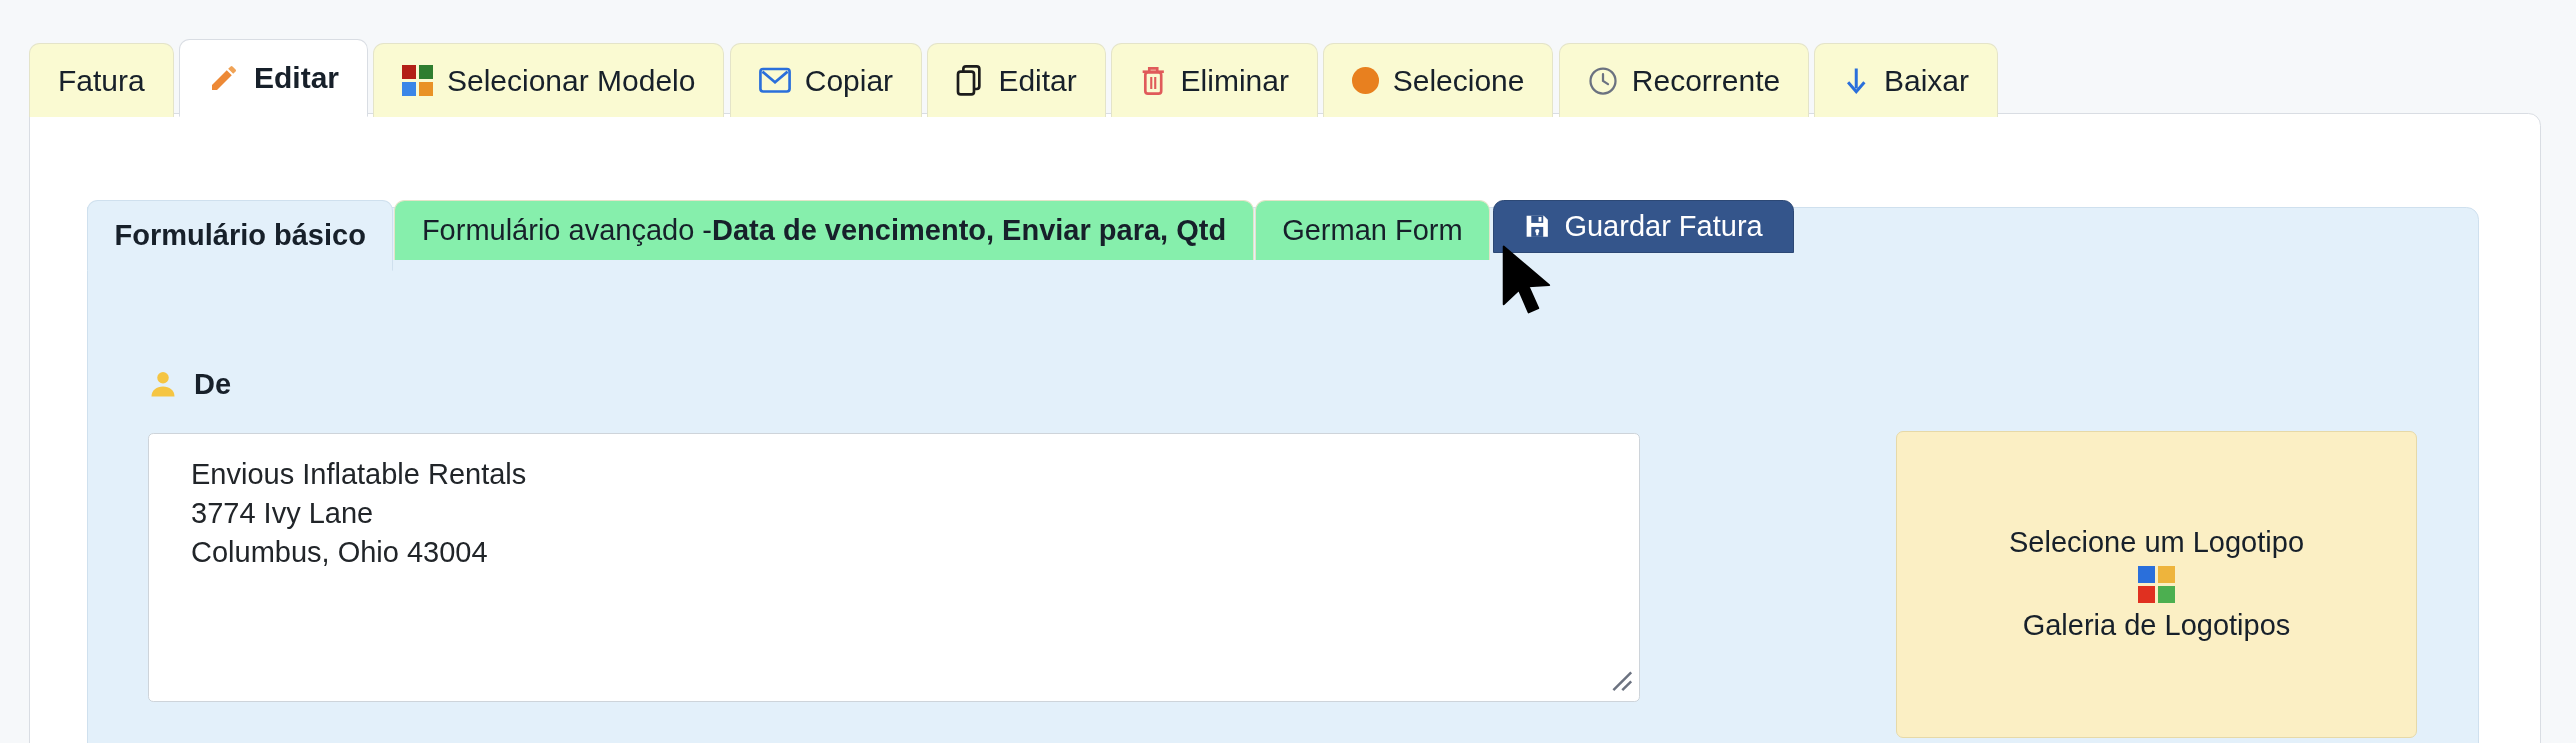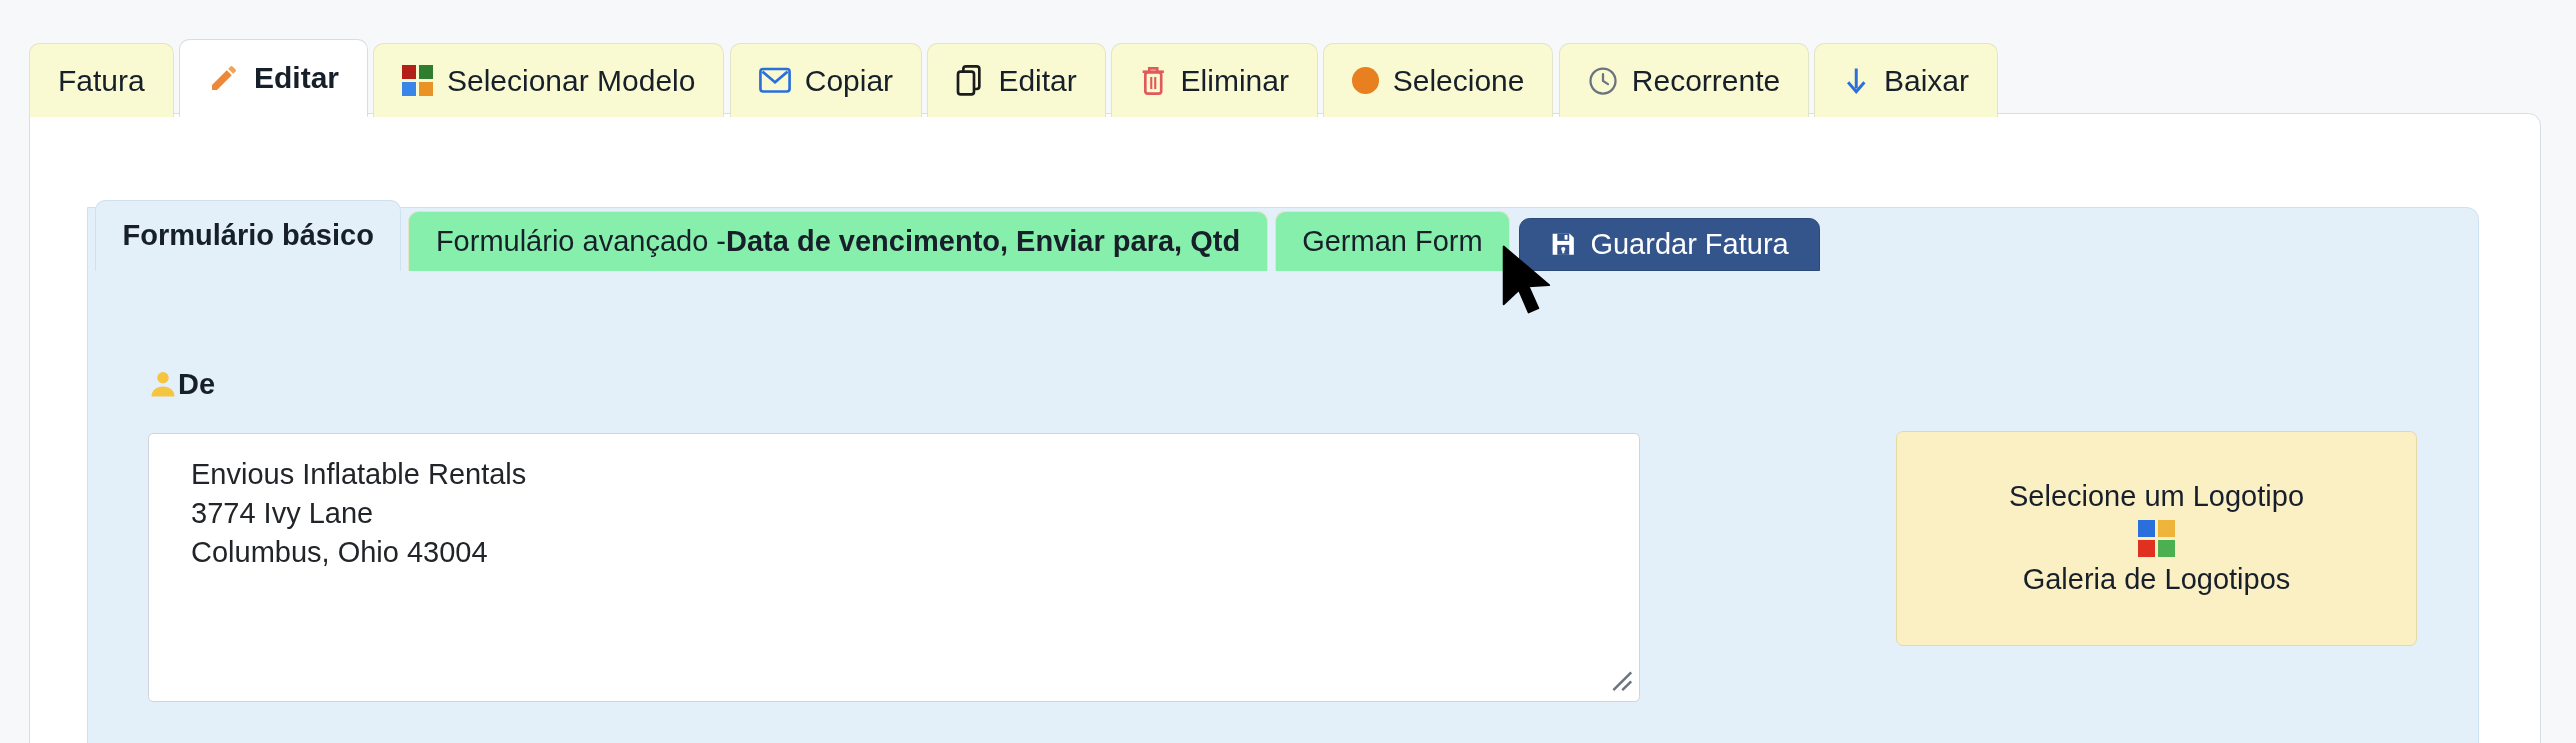--- a/index.html
+++ b/index.html
@@ -70,24 +70,22 @@
     border: 0.9px solid #cfe0ee;
     border-radius: 0 12.4px 12.4px 12.4px;
     z-index: 3;
   }
 
   
   .subtabs {
     position: absolute;
     left: 87px; top: 200px;
     display: flex;
-    align-items: flex-end;
-    gap: 7px;
+    gap: 1px;
     z-index: 4;
-    margin-left: 8px;
   }
   .subtab {
     height: 60px;
     display: flex;
     align-items: center;
     padding: 0 26.5px;
     background: #86efac;
     border: 0.9px solid #e4e4c9;
     border-bottom: none;
     border-radius: 10.6px 10.6px 0 0;
@@ -123,20 +121,21 @@
     line-height: 1;
     margin-left: 1.8px;
   }
 
   
   .de-row {
     position: absolute;
     left: 148px; top: 369px;
     display: flex;
     align-items: center;
+    gap: 16px;
     z-index: 4;
   }
   .de-label {
     font-size: 29px;
     font-weight: bold;
     color: #17202a;
     line-height: 1;
   }
 
   .from-textarea {
@@ -160,21 +159,21 @@
     position: absolute;
     left: 1608px; top: 667px;
     width: 25px; height: 25px;
     z-index: 5;
   }
 
   
   .logo-box {
     position: absolute;
     left: 1896px; top: 431px;
-    width: 521px; height: 215px;
+    width: 521px; height: 307px;
     background: #fbefc4;
     border: 0.9px solid #e6d9a8;
     border-radius: 7px;
     display: flex;
     flex-direction: column;
     align-items: center;
     justify-content: center;
     gap: 7px;
     z-index: 4;
   }

